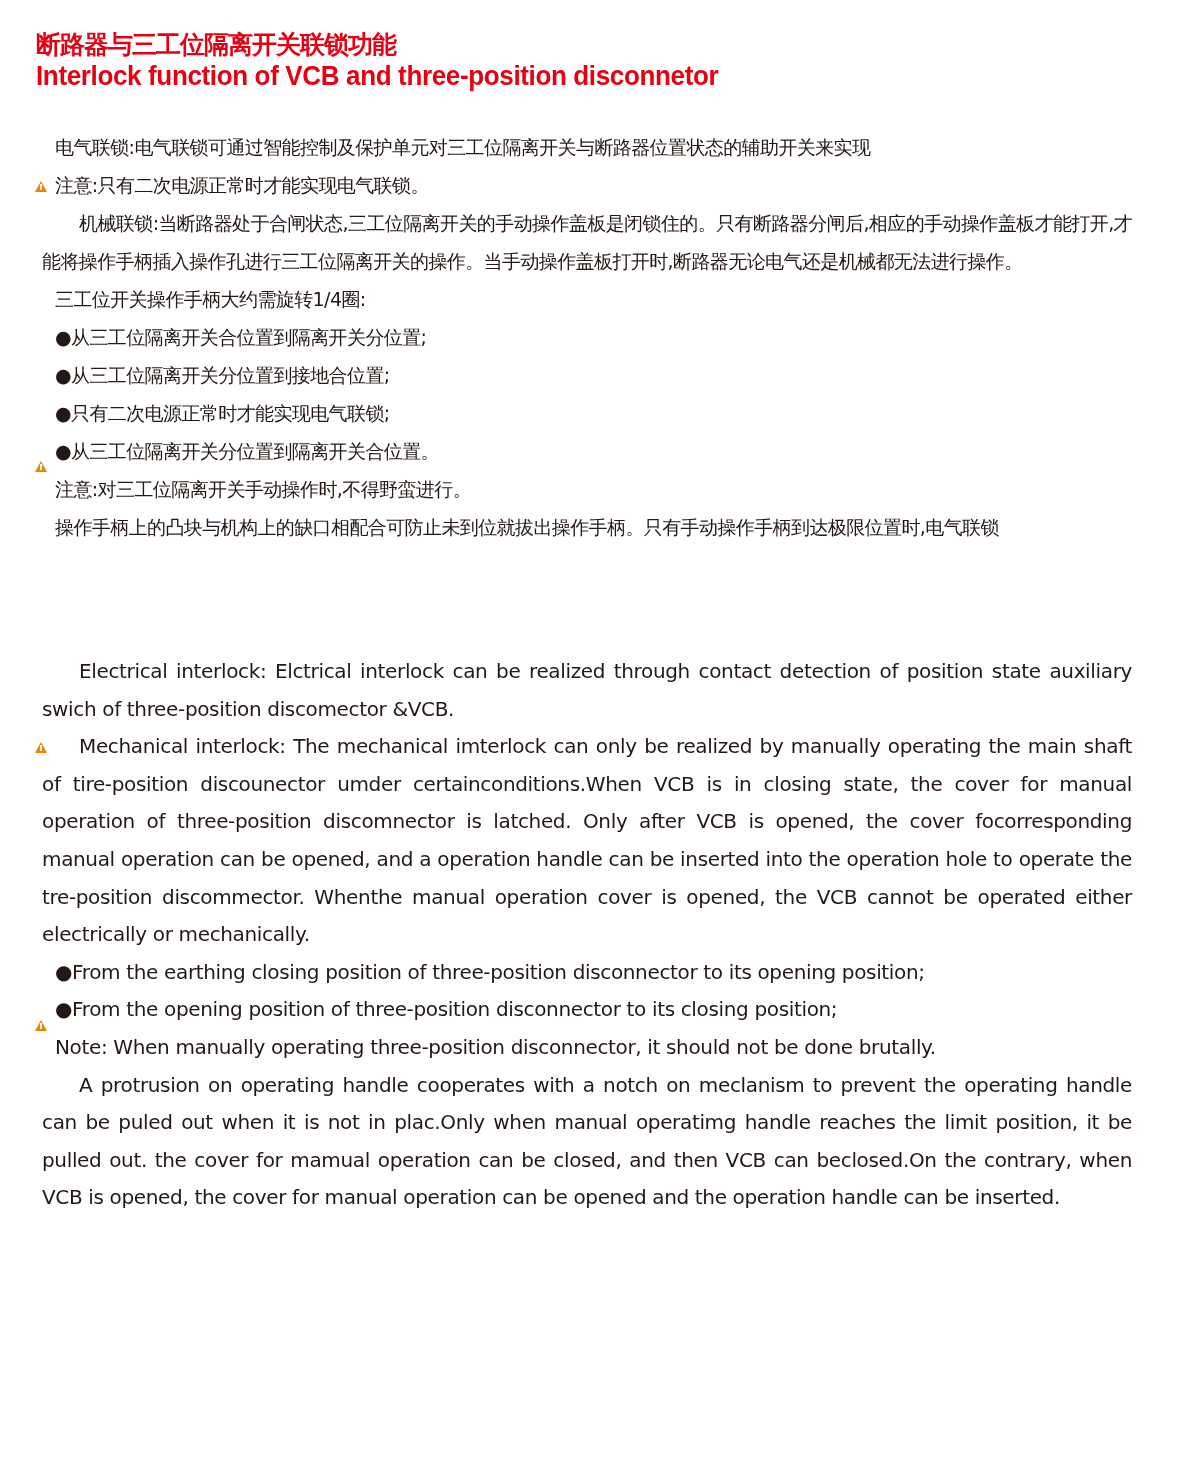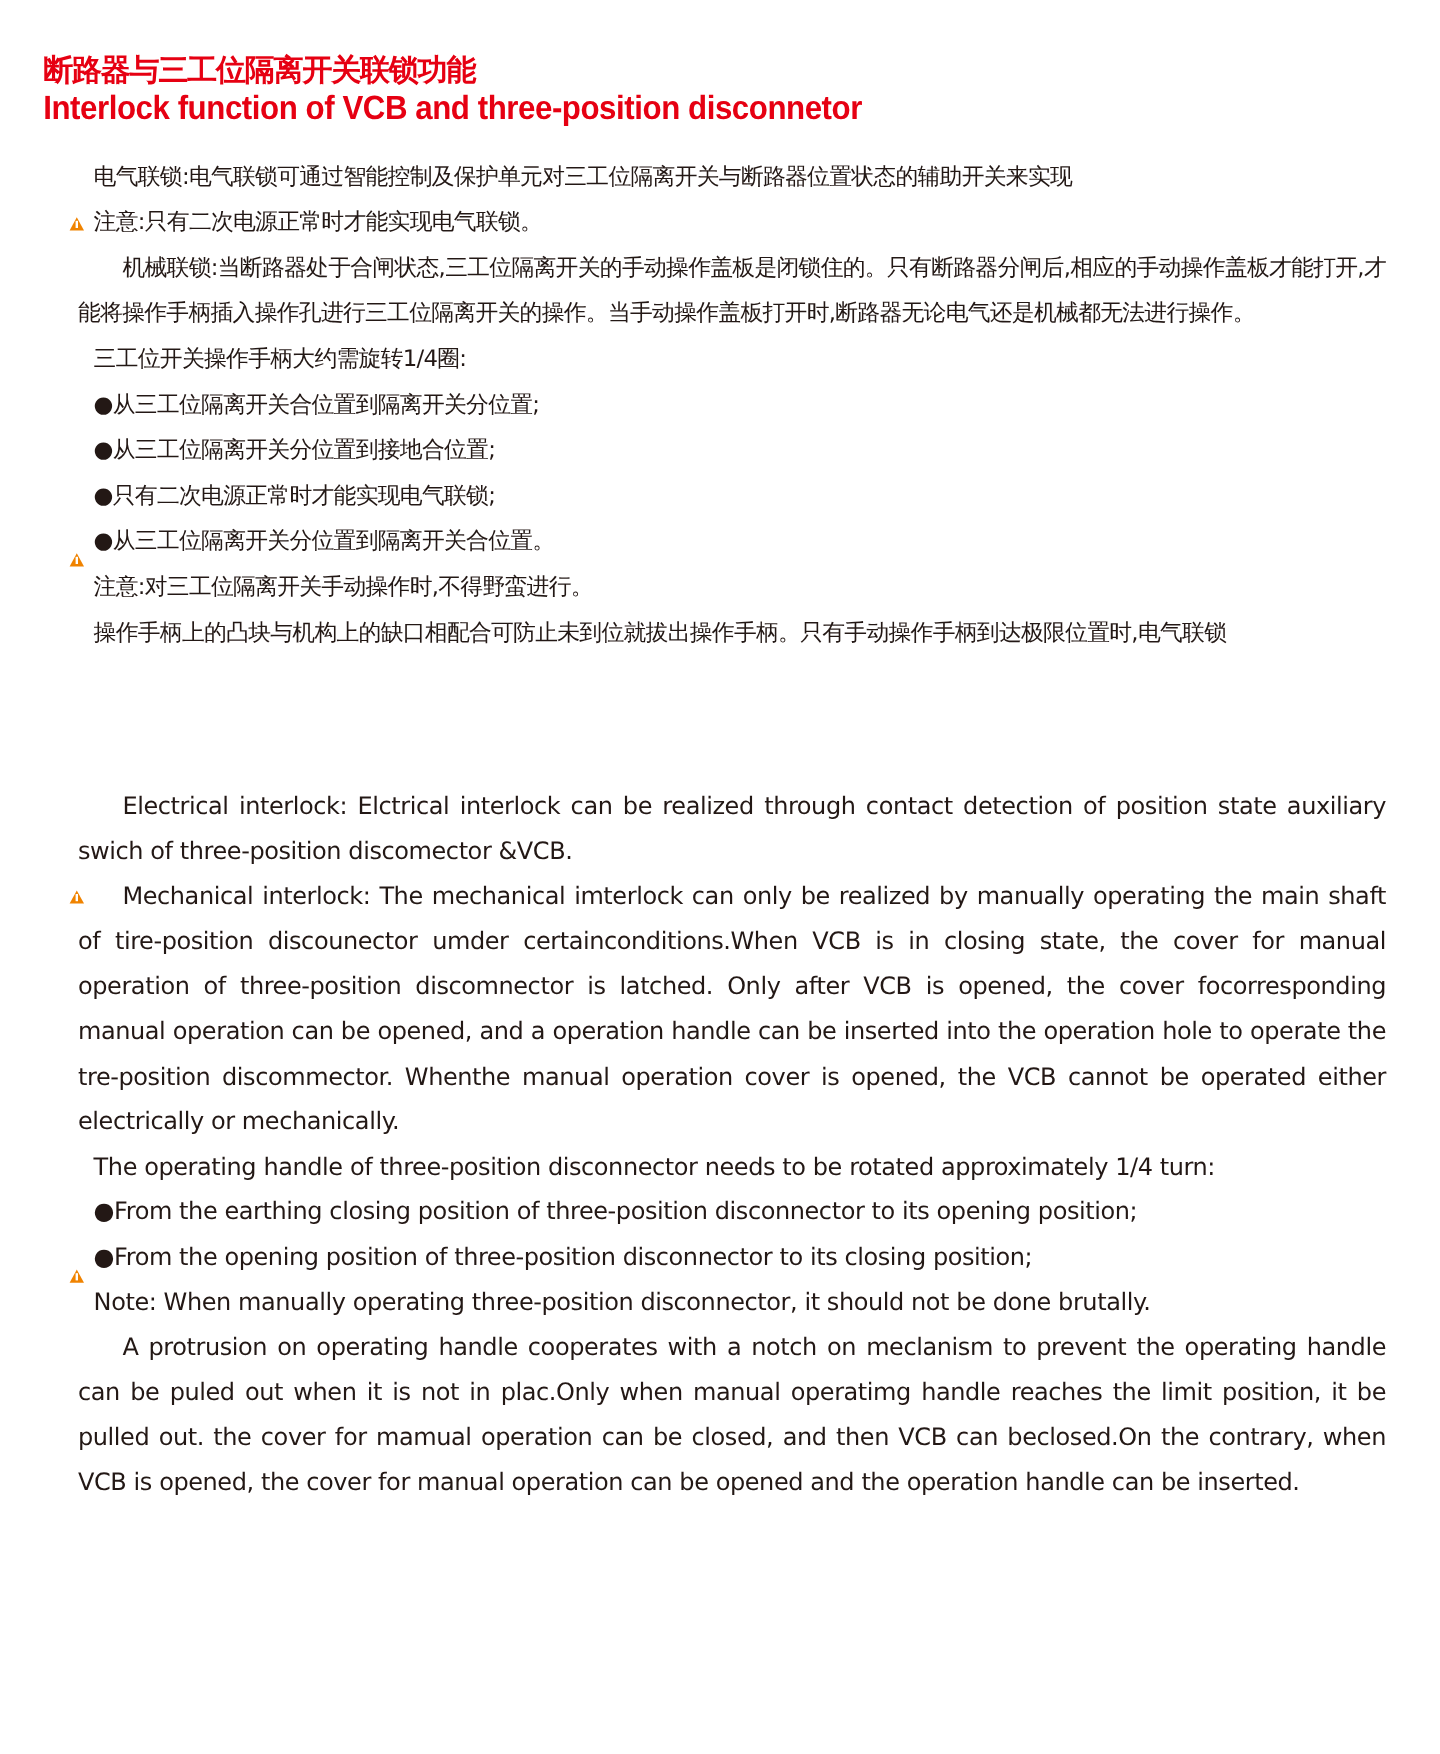--- a/index.html
+++ b/index.html
@@ -11,21 +11,21 @@
       width: 1200px;
       height: 1462px;
       position: relative;
       overflow: hidden;
       color: #231815;
       font-family: "DejaVu Sans", "Liberation Sans", sans-serif;
     }
     .title-block {
       position: absolute;
       left: 36px;
-      top: 46px;
+      top: 32px;
       color: #e60012;
       font-weight: bold;
       line-height: 1;
     }
     .title-cn {
       font-size: 25px;
       letter-spacing: -1px;
       height: 28px;
       font-family: "DejaVu Sans", sans-serif;
     }
@@ -33,21 +33,21 @@
       font-size: 28px;
       letter-spacing: -0.4px;
       font-family: "Liberation Sans", sans-serif;
       margin-top: 2px;
       transform: scaleX(0.93);
       transform-origin: left center;
       white-space: nowrap;
     }
     .section {
       position: absolute;
-      left: 41px;
+      left: 18px;
       width: 1114px;
     }
     .cn-section {
       top: 128px;
       font-size: 19px;
       line-height: 38px;
       font-family: "DejaVu Sans", sans-serif;
       letter-spacing: -0.6px;
     }
     .en-section {
@@ -120,21 +120,20 @@
   </p>
   <p class="para indent truncated">操作手柄上的凸块与机构上的缺口相配合可防止未到位就拔出操作手柄。只有手动操作手柄到达极限位置时,电气联锁</p>
 </div>
 
 <div class="section en-section">
   <p class="para indent justify">Electrical interlock: Elctrical interlock can be realized through contact detection of position state auxiliary swich of three-position discomector &amp;VCB.</p>
   <p class="para note-line">
     <span class="warn-icon warn-inline"></span>
   </p>
   <p class="para indent justify">Mechanical interlock: The mechanical imterlock can only be realized by manually operating the main shaft of tire-position discounector umder certainconditions.When VCB is in closing state, the cover for manual operation of three-position discomnector is latched. Only after VCB is opened, the cover focorresponding manual operation can be opened, and a operation handle can be inserted into the operation hole to operate the tre-position discommector. Whenthe manual operation cover is opened, the VCB cannot be operated either electrically or mechanically.</p>
-  <p class="para indent">The operating handle of three-position disconnector needs to be rotated approximately 1/4 turn:</p>
   <p class="para bullet">●From the earthing closing position of three-position disconnector to its opening position;</p>
   <p class="para bullet">●From the opening position of three-position disconnector to its closing position;</p>
   <p class="para note-line">
     <span class="warn-icon warn-above"></span>
     <span>Note: When manually operating three-position disconnector, it should not be done brutally.</span>
   </p>
   <p class="para indent justify">A protrusion on operating handle cooperates with a notch on meclanism to prevent the operating handle can be puled out when it is not in plac.Only when manual operatimg handle reaches the limit position, it be pulled out. the cover for mamual operation can be closed, and then VCB can beclosed.On the contrary, when VCB is opened, the cover for manual operation can be opened and the operation handle can be inserted.</p>
 </div>
 
 </body></html>

